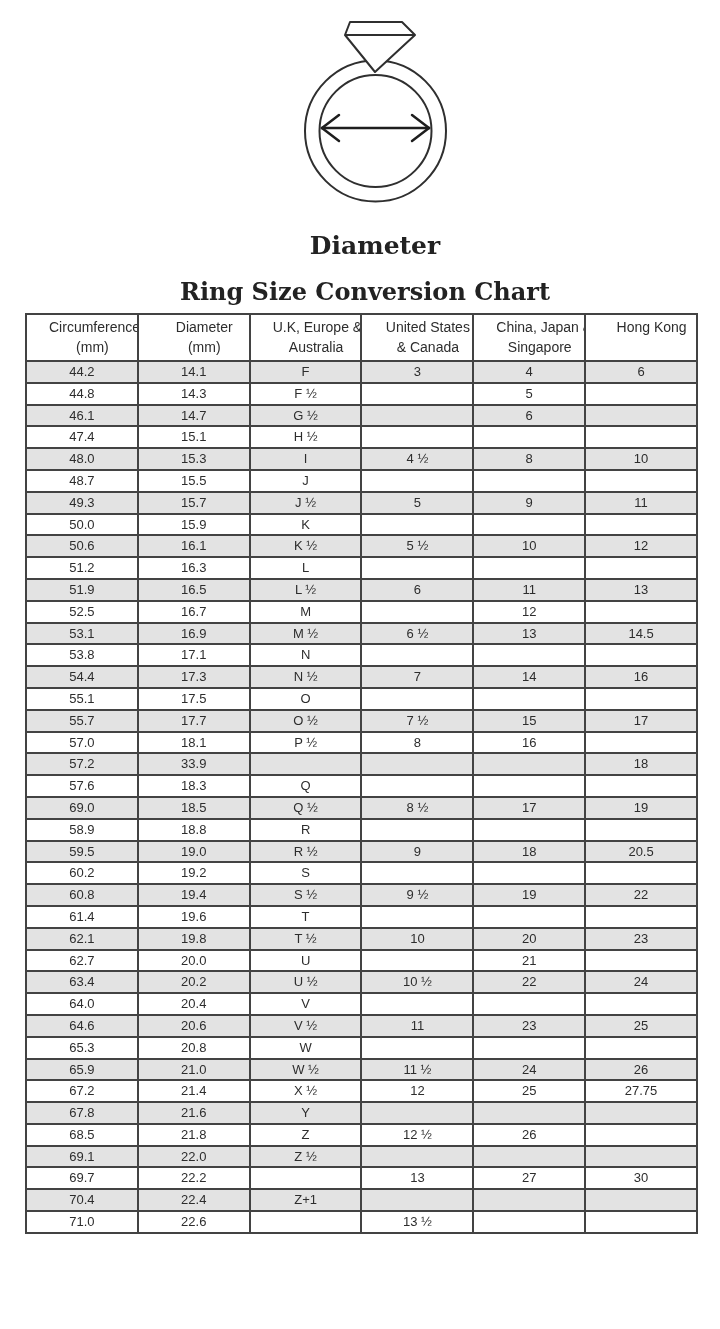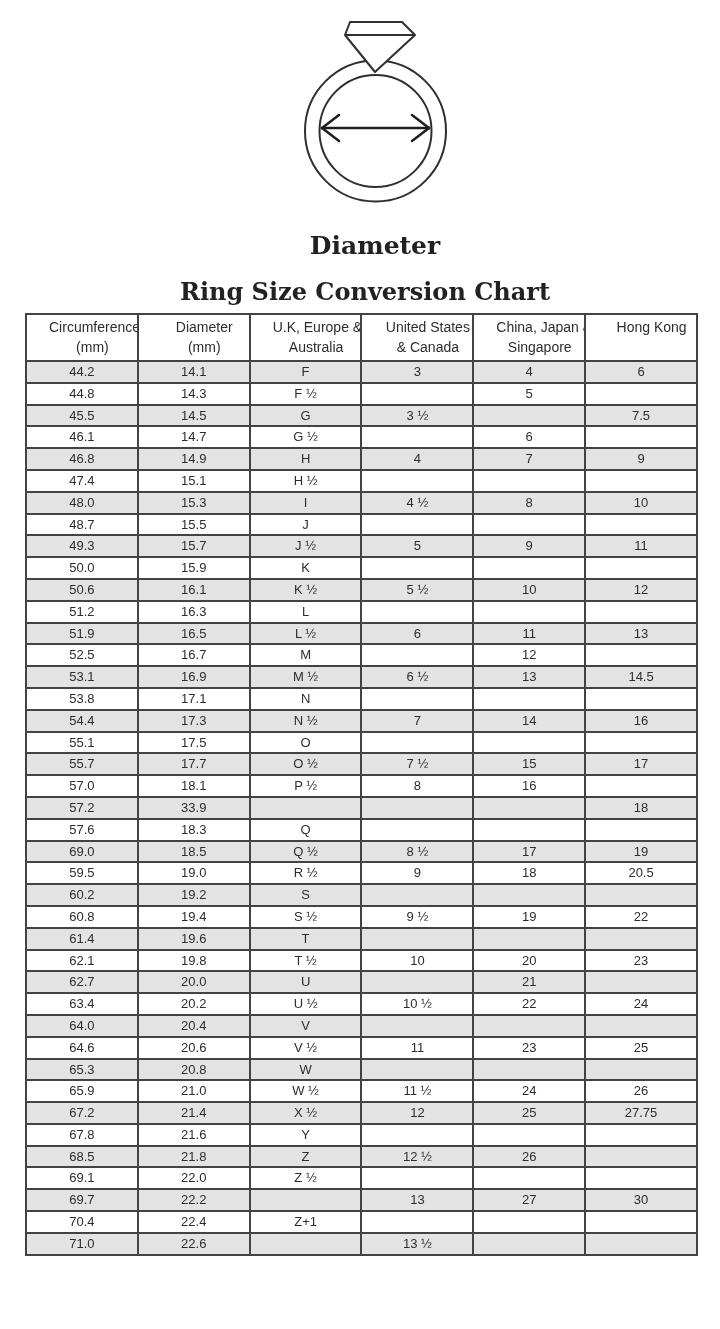--- a/index.html
+++ b/index.html
@@ -141,42 +141,26 @@
       </tr>
       <tr>
         <td>44.8</td>
         <td>14.3</td>
         <td>F ½</td>
         <td></td>
         <td>5</td>
         <td></td>
       </tr>
       <tr>
-        <td>45.5</td>
-        <td>14.5</td>
-        <td>G</td>
-        <td>3 ½</td>
-        <td></td>
-        <td>7.5</td>
-      </tr>
-      <tr>
         <td>46.1</td>
         <td>14.7</td>
         <td>G ½</td>
         <td></td>
         <td>6</td>
         <td></td>
-      </tr>
-      <tr>
-        <td>46.8</td>
-        <td>14.9</td>
-        <td>H</td>
-        <td>4</td>
-        <td>7</td>
-        <td>9</td>
       </tr>
       <tr>
         <td>47.4</td>
         <td>15.1</td>
         <td>H ½</td>
         <td></td>
         <td></td>
         <td></td>
       </tr>
       <tr>
@@ -309,20 +293,28 @@
       </tr>
       <tr>
         <td>69.0</td>
         <td>18.5</td>
         <td>Q ½</td>
         <td>8 ½</td>
         <td>17</td>
         <td>19</td>
       </tr>
       <tr>
+        <td>58.9</td>
+        <td>18.8</td>
+        <td>R</td>
+        <td></td>
+        <td></td>
+        <td></td>
+      </tr>
+      <tr>
         <td>59.5</td>
         <td>19.0</td>
         <td>R ½</td>
         <td>9</td>
         <td>18</td>
         <td>20.5</td>
       </tr>
       <tr>
         <td>60.2</td>
         <td>19.2</td>

